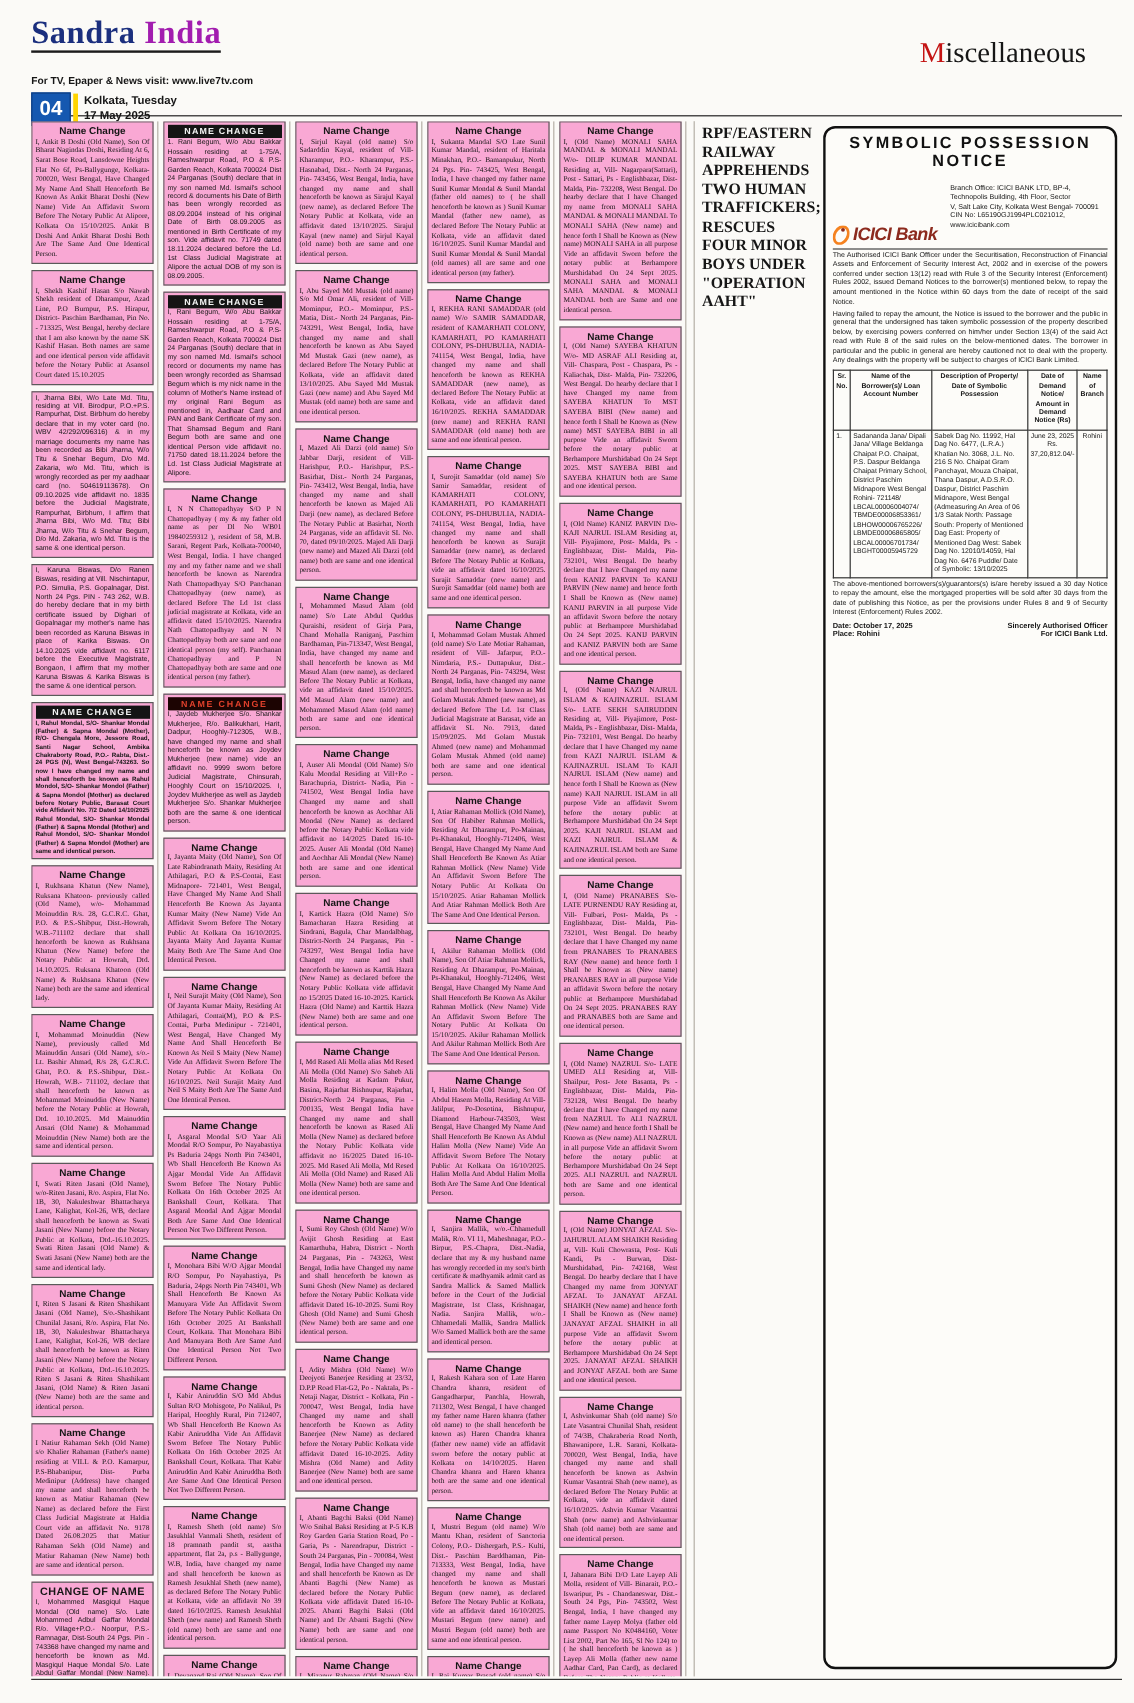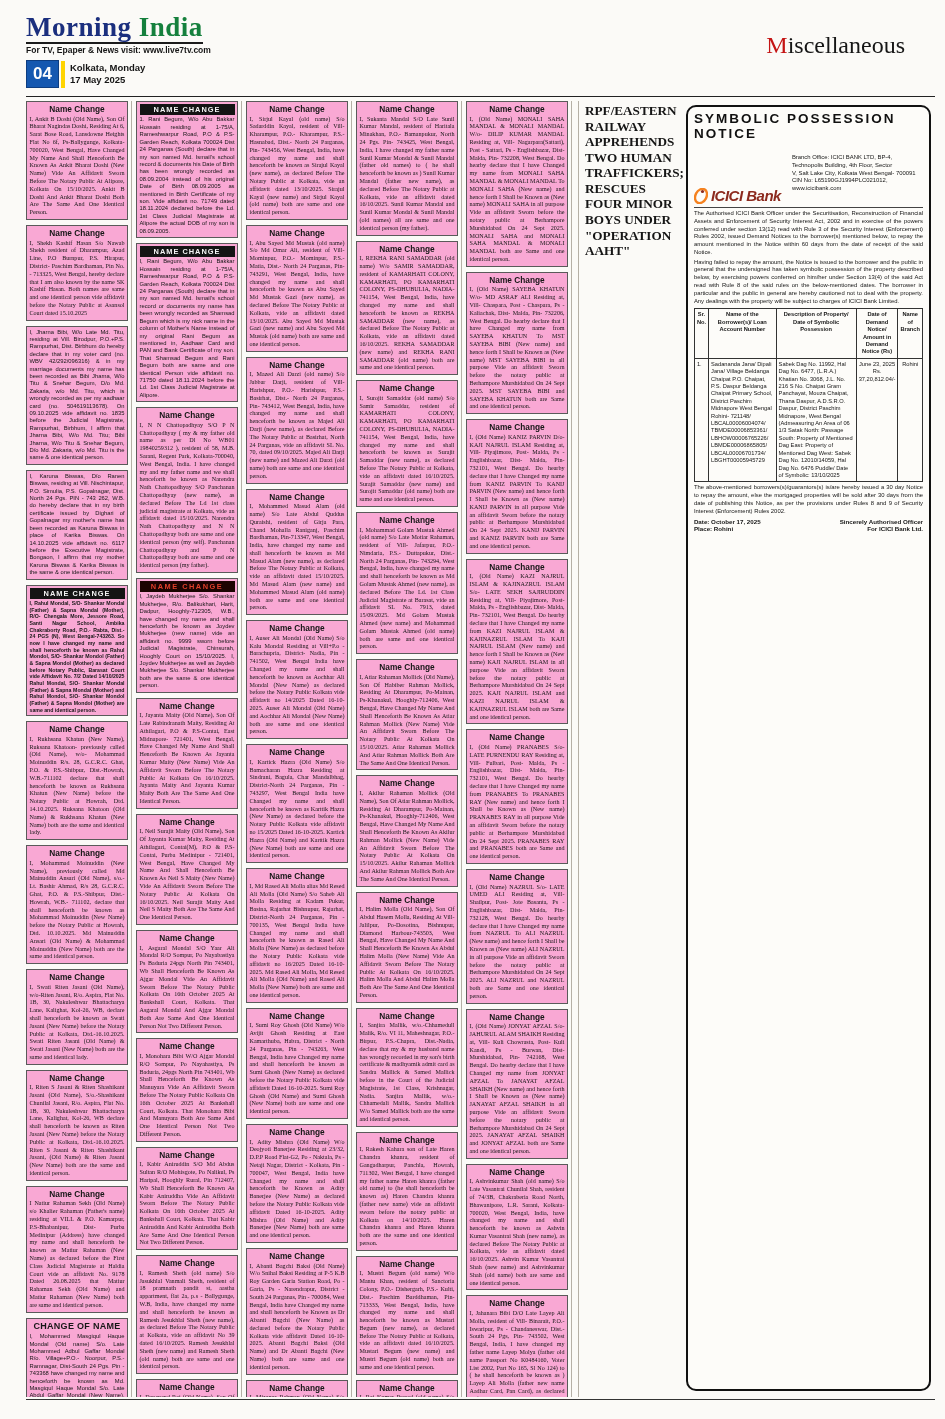--- a/index.html
+++ b/index.html
@@ -5,22 +5,22 @@
   * { margin:0; padding:0; box-sizing:border-box; }
   html,body { width:945px; height:1419px; overflow:hidden; background:#f7f6f2; }
   body { font-family:"Liberation Serif", serif; color:#161616; }
   .page { width:945px; height:1419px; padding:6px 10px 0 26px; background:#fbfaf7; position:relative; }
 
   
   .masthead { display:flex; justify-content:space-between; align-items:flex-start; height:88px; }
   .mh-left { padding-top:8px; }
   .paper-title { font-size:27px; font-weight:bold; font-family:"Liberation Serif",serif; letter-spacing:.5px; border-bottom:2px solid #1b1b1b; display:inline-block; padding-bottom:1px; line-height:1; }
   .t-morning { color:#1b2f7e; }
-  .t-india { color:#15803d; }
-  .tagline { font-family:"Liberation Sans",sans-serif; font-weight:bold; font-size:8.5px; margin-top:1px; }
+  .t-india { color:#a21caf; }
+  .tagline { font-family:"Liberation Sans",sans-serif; font-weight:bold; font-size:8.5px; margin-top:18px; }
   .badge-row { display:flex; align-items:center; margin-top:5px; }
   .page-badge { background:#1558b0; color:#fff; font-family:"Liberation Sans",sans-serif; font-weight:bold; font-size:17px; padding:3px 6px; border:1px solid #0d3d80; }
   .badge-stripe { width:4px; height:27px; background:#ffd400; margin:0 5px 0 2px; }
   .dateline { font-family:"Liberation Sans",sans-serif; font-weight:bold; font-size:9.5px; line-height:1.25; }
   .section-title { font-size:24px; font-family:"Liberation Serif",serif; margin:26px 30px 0 0; }
   .section-title .cap { color:#c41414; }
   .head-rule { border-top:1.5px solid #222; margin-top:2px; }
 
   
   main { display:flex; margin-top:4px; height:1296px; }
@@ -58,49 +58,49 @@
   .a2-headline { font-family:"Liberation Sans",sans-serif; font-weight:bold; font-size:10.3px; line-height:1.2; margin:5px 0 3px; }
   .a2item { margin-top:2px; }
   .surname-box { border:1.5px solid #333; margin:5px 0; padding:3px; background:#fdfcf9; }
   .surname-box h3 { font-family:"Liberation Sans",sans-serif; font-size:8.6px; text-align:center; letter-spacing:.4px; margin-bottom:12px; }
   .surname-box p { font-size:6.2px; }
   .mini-ad { border:1px solid #5a5a5a; padding:2px; margin:4px 0 3px; width:160px; }
   .mini-ad p { font-size:5.6px; }
 
   
   .icici { border:2px solid #111; border-radius:10px; padding:4px 6px 5px; margin:4px 4px 6px 0; background:#fdfcf9; font-family:"Liberation Sans",sans-serif; }
-  .icici-title { text-align:left; font-weight:bold; font-size:13.5px; letter-spacing:2px; color:#111; }
+  .icici-title { text-align:center; font-weight:bold; font-size:13.5px; letter-spacing:2px; color:#111; }
   .icici-head { display:flex; align-items:center; gap:6px; border-bottom:1px solid #444; padding:2px 0 3px; }
   .icici-logo { display:flex; align-items:center; gap:3px; min-width:92px;margin-top:44px; }
   .icici-logo .bankname { font-weight:bold; font-style:italic; font-size:15px; color:#8c2a1e; letter-spacing:-.5px; }
   .branch { font-size:5.9px; line-height:1.3; }
   .icici p.legal { font-size:5.9px; line-height:1.32; text-align:justify; margin-top:2px; }
   table.poss { width:100%; border-collapse:collapse; margin-top:3px; }
   table.poss th, table.poss td { border:1px solid #333; font-size:5.7px; padding:2px; vertical-align:top; text-align:left; line-height:1.3; }
   table.poss th { text-align:center; font-weight:bold; }
   .icici-foot { display:flex; justify-content:space-between; font-size:6.2px; margin-top:3px; font-weight:bold; }
   .page-bottom-rule { border-top:1.5px solid #333; margin-top:2px; }
 </style>
 </head>
 <body>
 
 <div class="page">
 
   <header class="masthead">
     <div class="mh-left">
       <div class="paper-title">
-        <span class="t-morning">Morning</span>
+        <span class="t-morning">Sandra</span>
         <span class="t-india">India</span>
       </div>
       <div class="tagline">For TV, Epaper &amp; News visit: www.live7tv.com</div>
       <div class="badge-row">
         <span class="page-badge">04</span>
         <span class="badge-stripe"></span>
         <span class="dateline">
-          <span>Kolkata, Monday</span><br>
+          <span>Kolkata, Tuesday</span><br>
           <span>17 May 2025</span>
         </span>
       </div>
     </div>
     <div class="section-title"><span class="cap">M</span><span>iscellaneous</span></div>
   </header>
   <div class="head-rule"></div>
 
   <main>
     <section class="classifieds">

